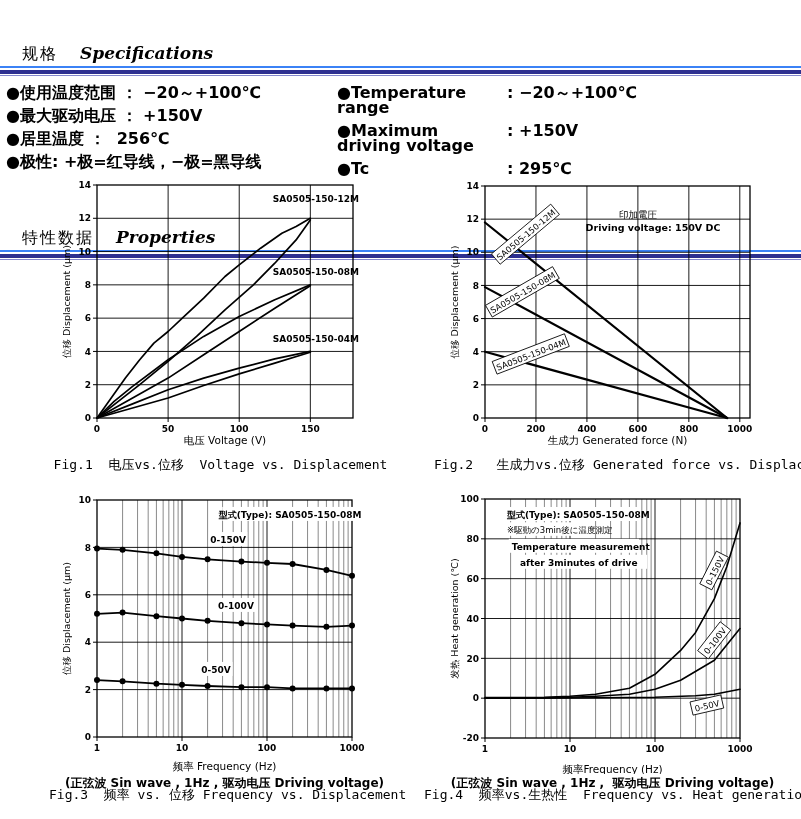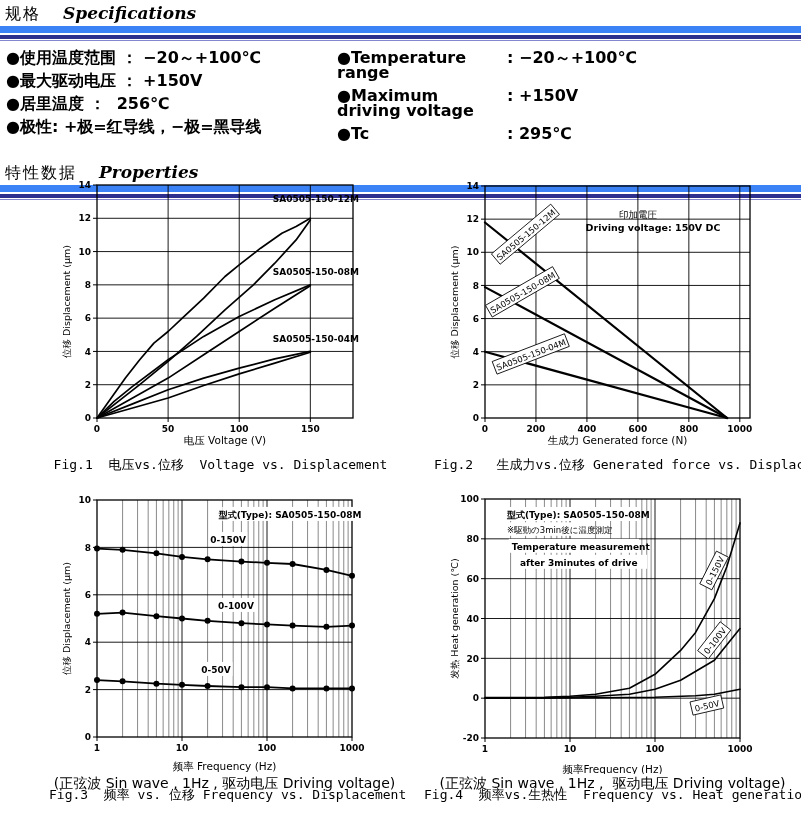--- a/index.html
+++ b/index.html
@@ -1,37 +1,37 @@
 <!DOCTYPE html>
 <html><head>
 <meta charset="utf-8">
 <style>
   html,body{margin:0;padding:0;background:#fff;}
   body{font-family:"DejaVu Sans", sans-serif;color:#000;}
   #page{position:relative;width:801px;height:819px;background:#fff;overflow:hidden;}
 
-  .sect{padding:3px 2px 1px 5px;border-bottom:7px solid #3b82f6;}
+  .sect{padding:3px 2px 1px 22px;border-bottom:2px solid #3b82f6;margin-top:40px;}
   .sect .zh{font-family:"DejaVu Serif", serif;font-size:16px;letter-spacing:2px;}
   .sect .en{font-family:"DejaVu Serif", serif;font-style:italic;font-weight:bold;font-size:17px;margin-left:22px;}
   .rule-thick{height:4px;background:#2e3090;margin-top:2px;}
   .rule-thin{height:1px;background:#8487cd;margin-top:1px;}
 
   .specs{display:flex;padding:9px 0 0 6px;}
   .specs .col.left{width:331px;}
   .specs .col.right{flex:1;padding-right:4px;}
   .spec-row{font-size:16px;font-weight:bold;line-height:15px;margin-bottom:8px;white-space:pre-wrap;}
   .rlabel{display:inline-block;width:170px;vertical-align:top;}
   .rvalue{}
 
   .hdr2{margin-top:10px;}
 
   figure.fig{position:absolute;margin:0;padding:0;}
   figure.fig svg{display:block;}
   .capwrap{position:absolute;left:0;width:100%;box-sizing:border-box;text-align:center;}
-  .subcap{font-size:14px;font-weight:normal;white-space:pre;}
+  .subcap{font-size:12px;font-weight:bold;white-space:pre;}
   .cap{font-size:13px;font-family:"DejaVu Sans Mono", monospace;white-space:pre;}
 </style>
 </head>
 <body>
 
 <div id="page">
 
   <header>
     <div class="sect">
       <span class="zh">规格</span><span class="en">Specifications</span>

